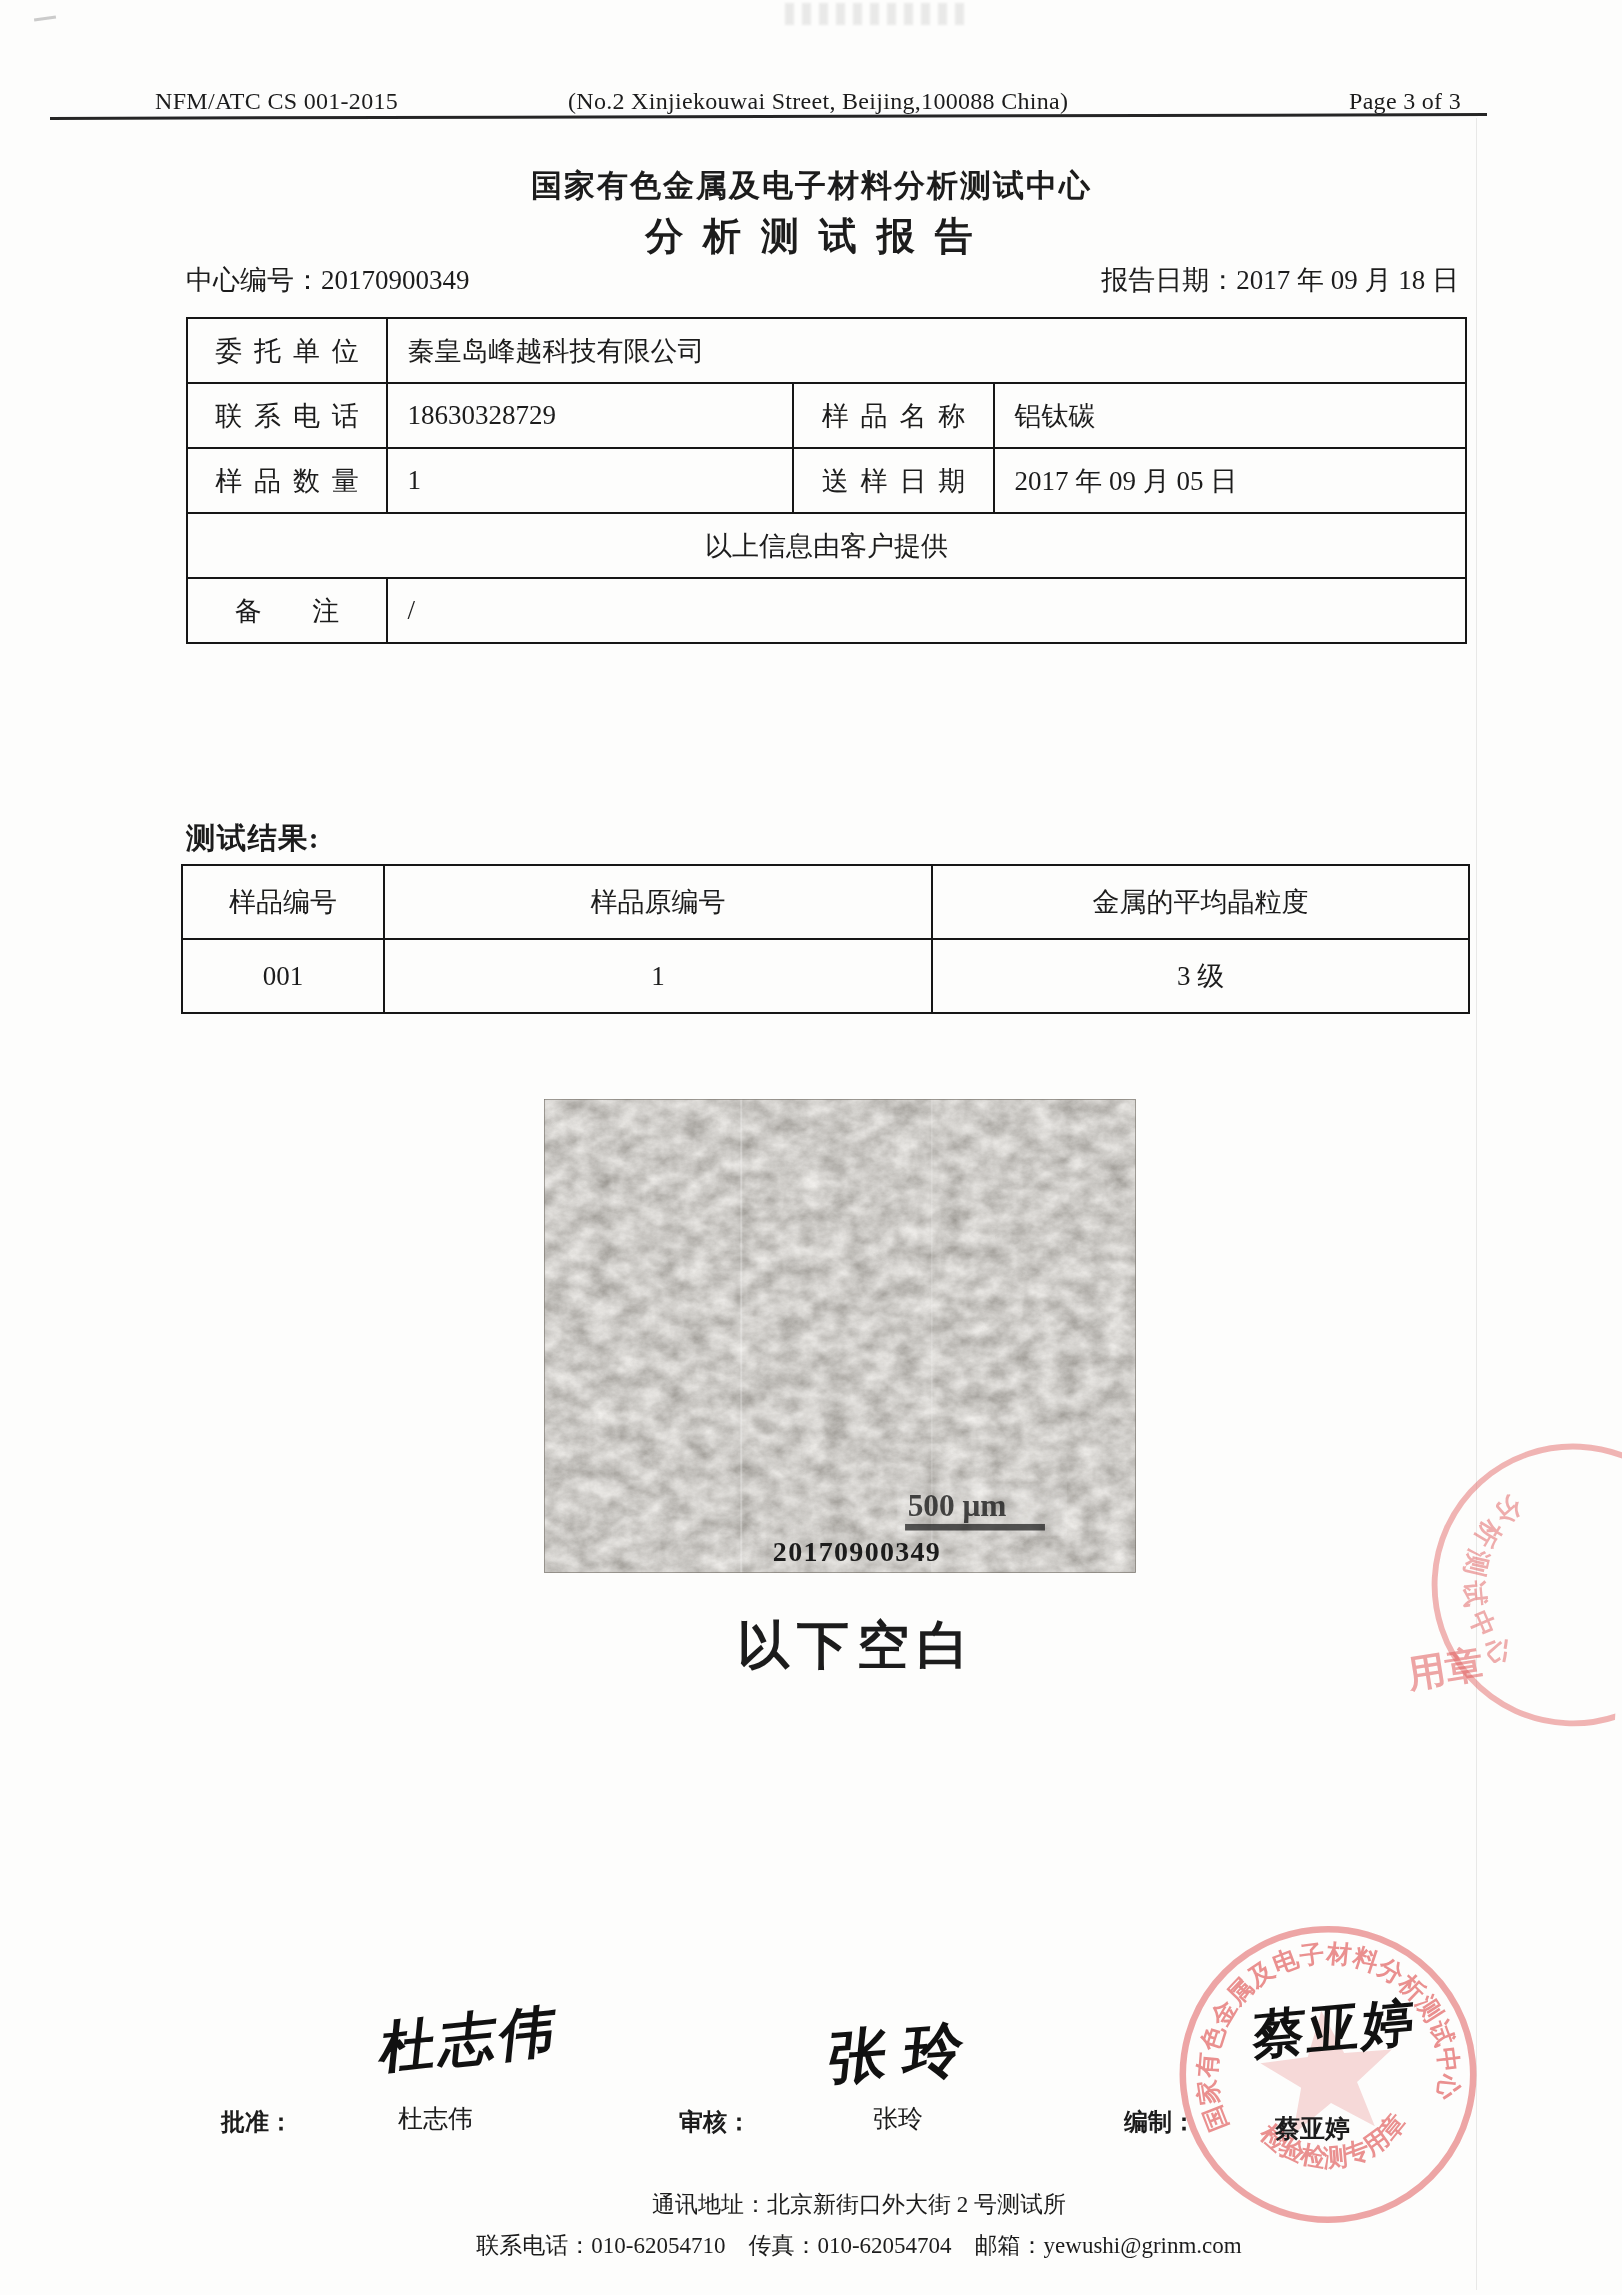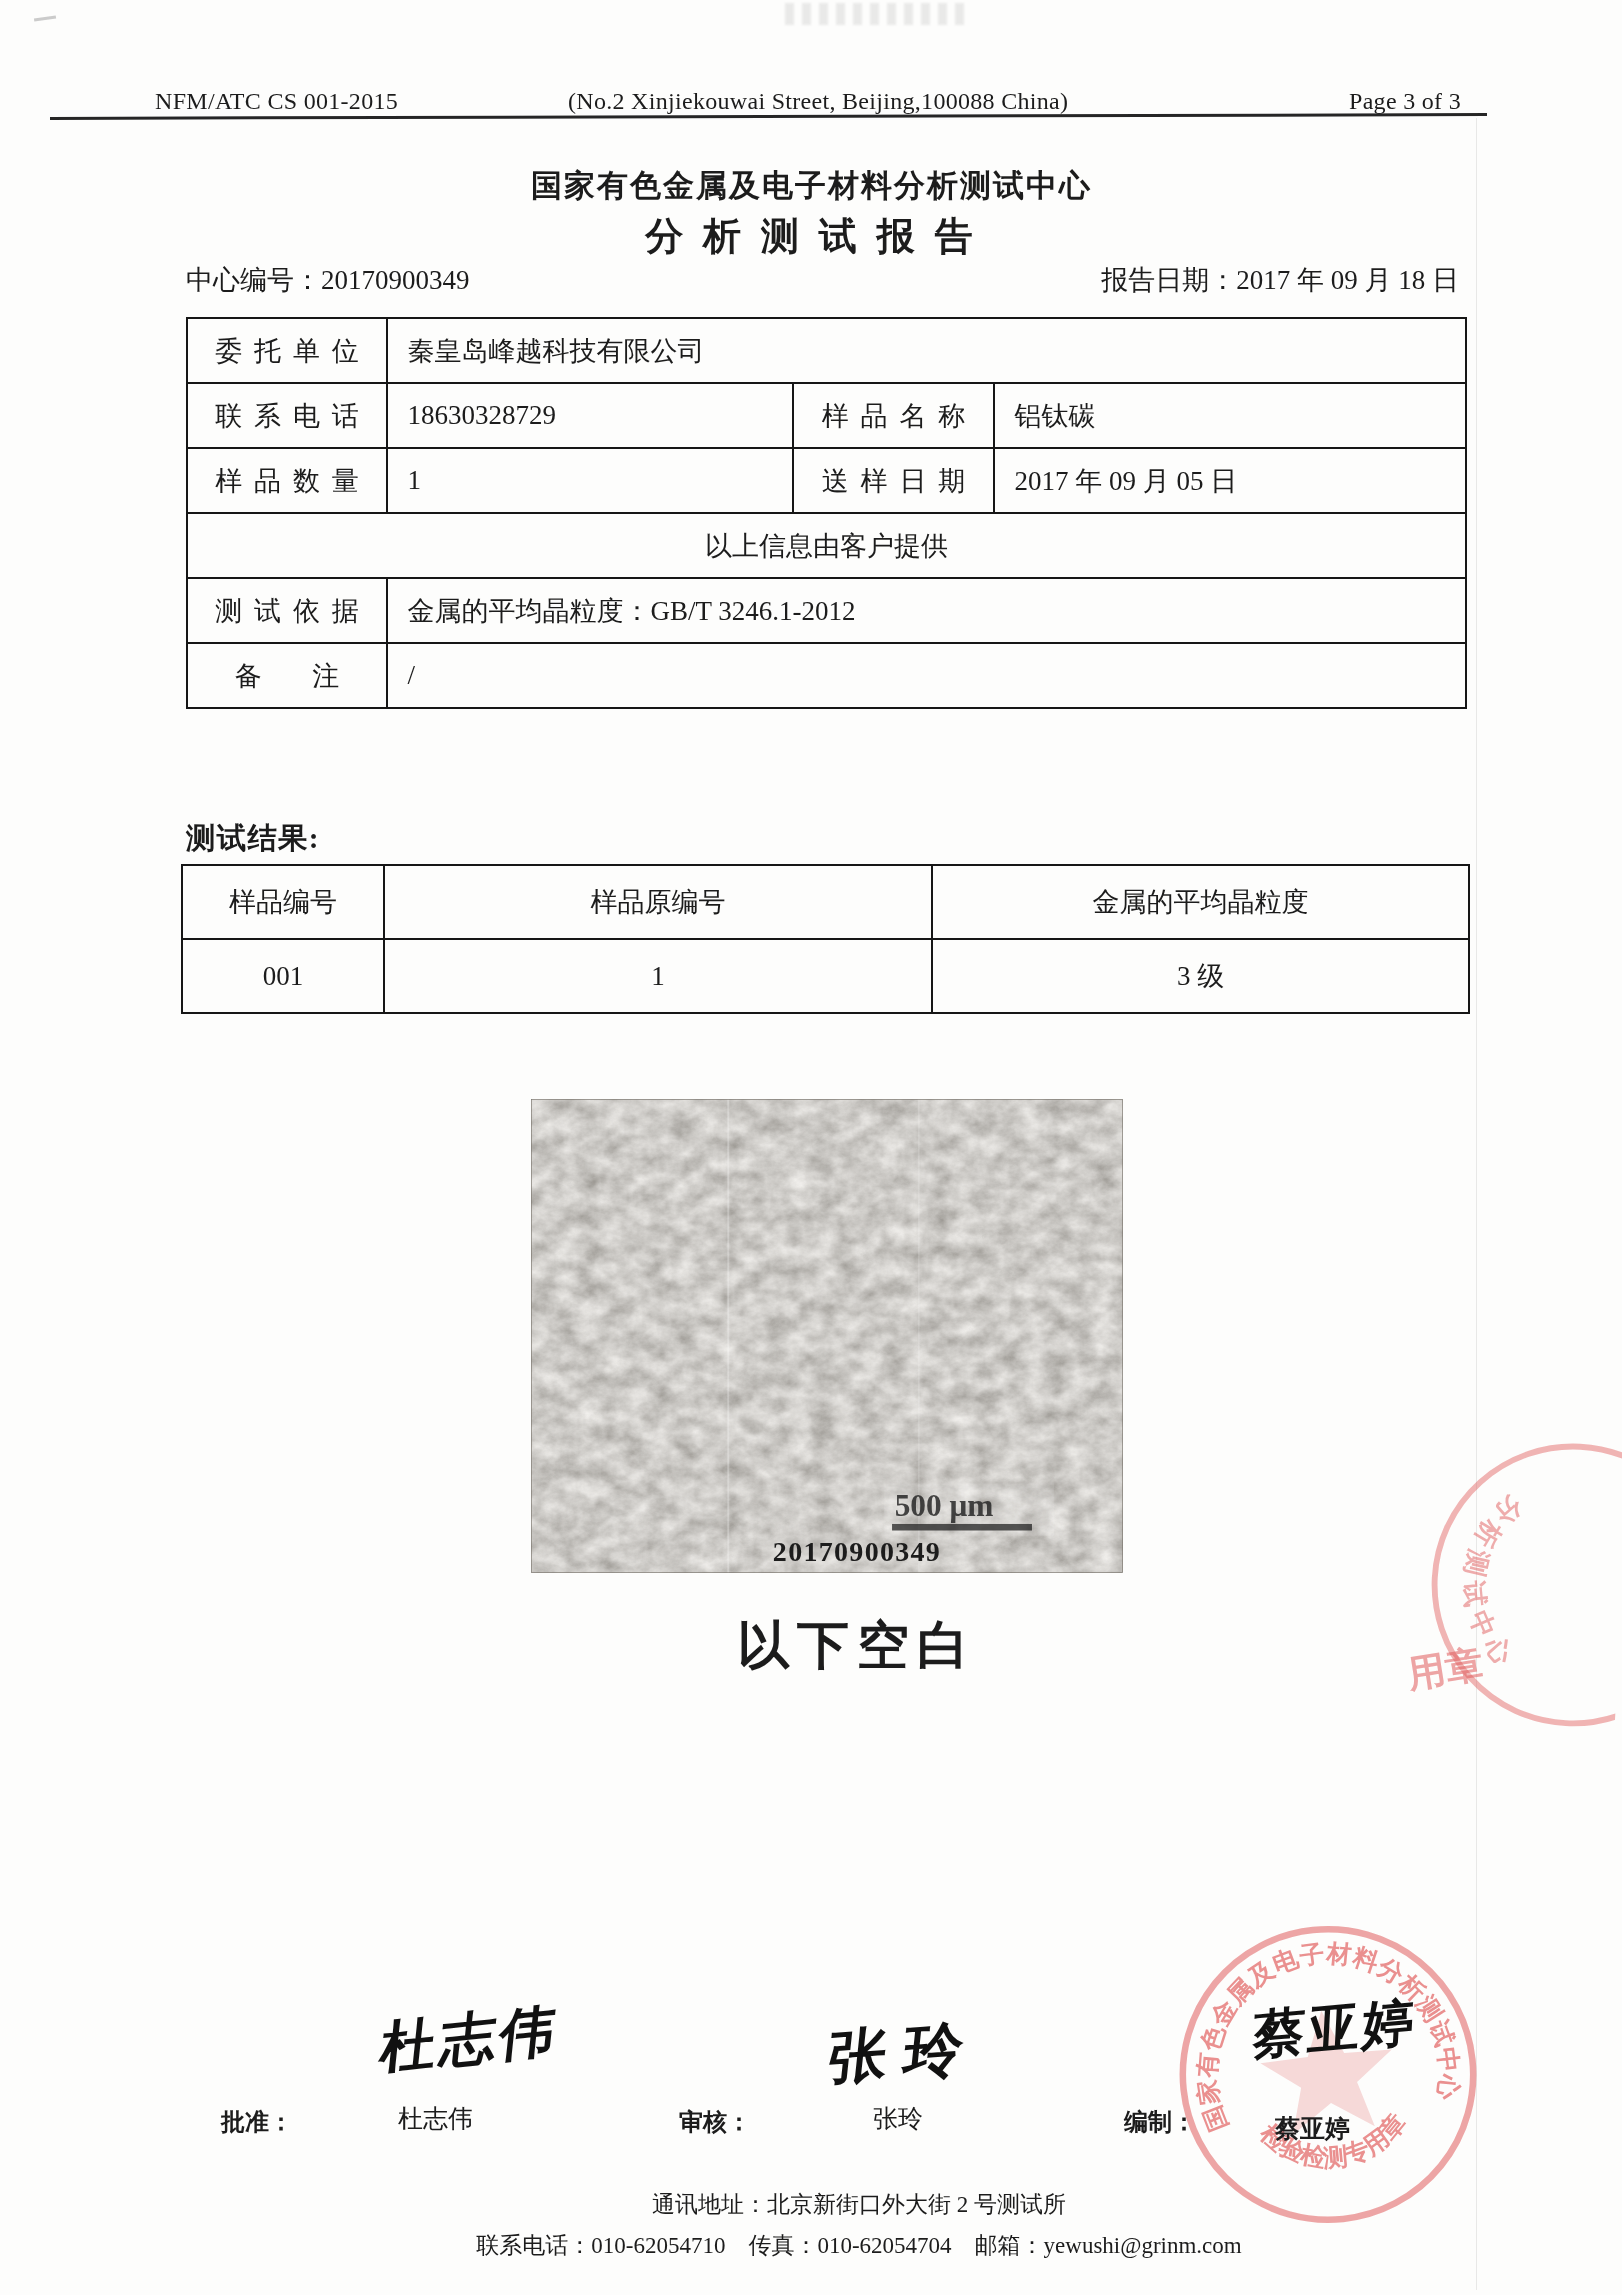--- a/index.html
+++ b/index.html
@@ -24,21 +24,21 @@
   .info-table td{border:2px solid #161616;font-size:27px;vertical-align:middle;overflow:hidden;}
   .info-table tr{height:65px;}
   td.lbl{text-align:center;letter-spacing:11.8px;text-indent:11.8px;}
   td.val{text-align:left;padding-left:19.6px;}
   td.notice{text-align:center;}
   .res-head{left:186px;top:819px;font-size:29.4px;font-weight:700;letter-spacing:1.3px;}
   .res-table{left:181px;top:864px;width:1286px;}
   .res-table td{border:2px solid #161616;font-size:27px;text-align:center;vertical-align:middle;}
   .res-table tr{height:74px;}
   
-  .micro-wrap{left:531px;top:1099px;width:592px;height:616px;}
+  .micro-wrap{left:544px;top:1099px;width:592px;height:616px;}
   .micro-caption{left:857px;top:1536px;transform:translateX(-50%);font-size:28px;font-weight:700;letter-spacing:1.3px;}
   .blank-note{left:857px;top:1611px;transform:translateX(-50%);font-size:52px;font-weight:700;letter-spacing:7.9px;white-space:nowrap;}
   
   .sig-label{font-size:24px;font-weight:600;z-index:3;white-space:nowrap;}
   .sig-hand{font-weight:700;color:#111;z-index:3;white-space:nowrap;}
   .sig-print{font-size:25px;z-index:3;white-space:nowrap;}
   .hand-a{left:380px;top:2002px;font-size:56px;transform:rotate(-6deg) skewX(-12deg);letter-spacing:3.9px;}
   .hand-b{left:828px;top:2014px;font-size:59px;transform:rotate(-4deg) skewX(-10deg);letter-spacing:17px;}
   .hand-c{left:1253px;top:1994px;font-size:52px;transform:rotate(-5deg) skewX(-8deg);letter-spacing:2.6px;}
   
@@ -87,24 +87,20 @@
       <td class="val">铝钛碳</td>
     </tr>
     <tr>
       <td class="lbl">样品数量</td>
       <td class="val">1</td>
       <td class="lbl">送样日期</td>
       <td class="val">2017 年 09 月 05 日</td>
     </tr>
     <tr>
       <td class="notice" colspan="4">以上信息由客户提供</td>
-    </tr>
-    <tr>
-      <td class="lbl">测试依据</td>
-      <td class="val" colspan="3">金属的平均晶粒度：GB/T 3246.1-2012</td>
     </tr>
     <tr>
       <td class="lbl">备　注</td>
       <td class="val" colspan="3">/</td>
     </tr>
   </tbody>
     </table>
 
   <div class="abs res-head">测试结果:</div>
   <table class="abs res-table">

